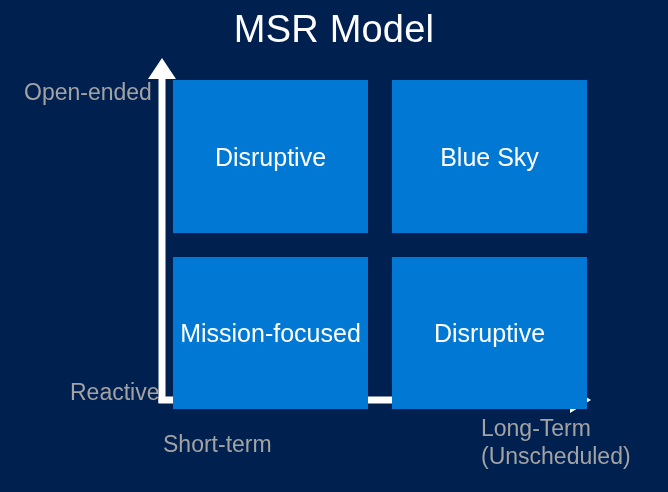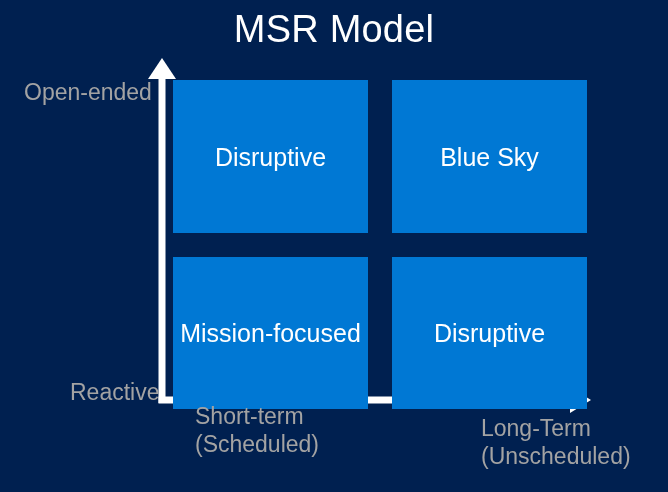--- a/index.html
+++ b/index.html
@@ -85,22 +85,21 @@
     left: 24px;
     top: 78px;
   }
   #label-reactive {
     left: 70px;
     top: 378px;
     text-align: right;
   }
   #label-short-term {
     left: 163px;
-    top: 402px;
-    margin-left: 32px;
+    top: 430px;
   }
   #label-long-term {
     left: 481px;
     top: 414px;
   }
   .axis-label .line2 {
     display: block;
   }
 </style>
 </head>
@@ -127,21 +126,20 @@
     <div class="quadrant">Mission-focused</div>
     <div class="quadrant">Disruptive</div>
   </div>
 
   <div class="axis-label" id="label-open-ended">Open-ended</div>
 
   <div class="axis-label" id="label-reactive">Reactive</div>
 
   <div class="axis-label" id="label-short-term">
     <span class="line1">Short-term</span>
-    <span class="line2">(Scheduled)</span>
   </div>
 
   <div class="axis-label" id="label-long-term">
     <span class="line1">Long-Term</span>
     <span class="line2">(Unscheduled)</span>
   </div>
 
 </div>
 
 </body></html>

